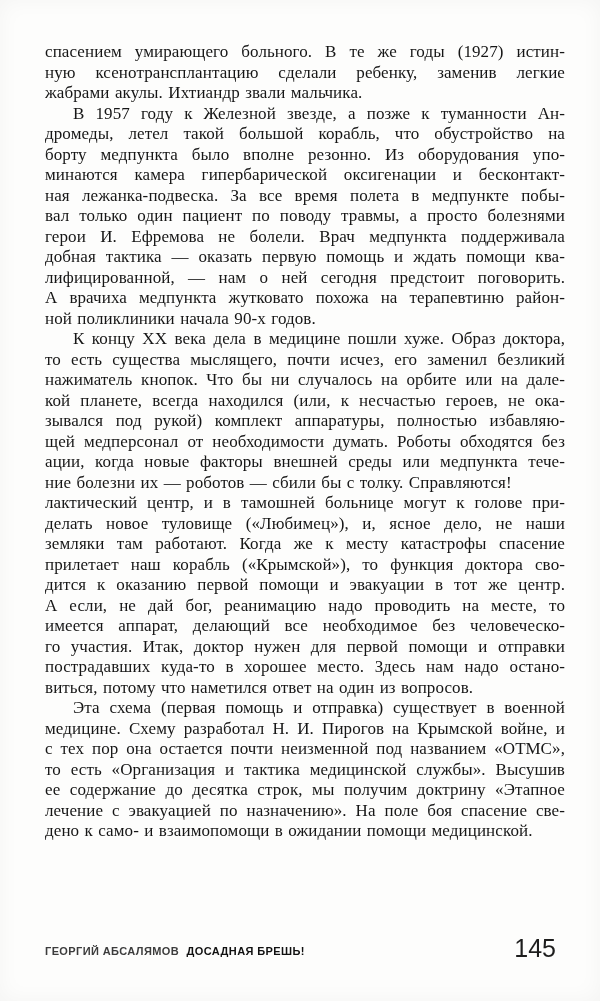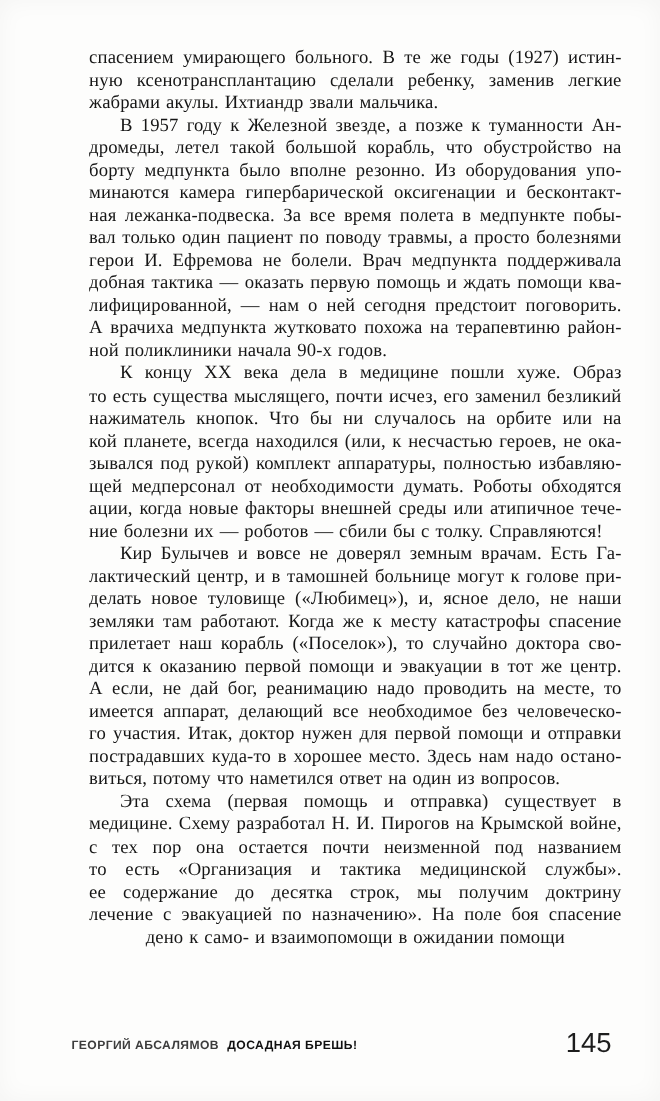--- a/index.html
+++ b/index.html
@@ -27,21 +27,20 @@
   .ln {
     font-size: 17px;
     line-height: 20.5px;
     height: 20.5px;
     letter-spacing: 0.1px;
     word-spacing: 1px;
     white-space: normal;
     text-align: justify;
     text-align-last: justify;
     overflow: hidden;
-    margin-left: 36px;
   }
   .ln.ind {
     text-indent: 28px;
   }
   .ln.end {
     text-align: center;
     text-align-last: left;
   }
   .footer {
     position: absolute;
@@ -51,21 +50,20 @@
     display: flex;
     justify-content: space-between;
     align-items: baseline;
   }
   .footer-left {
     font-family: "Liberation Sans", sans-serif;
     font-size: 11px;
     letter-spacing: 0.4px;
     white-space: nowrap;
     transform: translateY(-2px);
-    margin-left: 20px;
   }
   .footer-author {
     font-weight: 700;
     color: #3c3c3c;
   }
   .footer-title {
     font-weight: 900;
     color: #101010;
     margin-left: 4px;
   }
@@ -94,27 +92,26 @@
     <div class="ln">добная тактика — оказать первую помощь и ждать помощи ква-</div>
     <div class="ln">лифицированной, — нам о ней сегодня предстоит поговорить.</div>
     <div class="ln">А врачиха медпункта жутковато похожа на терапевтиню район-</div>
     <div class="ln end">ной поликлиники начала 90-х годов.</div>
     <div class="ln ind">К концу XX века дела в медицине пошли хуже. Образ доктора,</div>
     <div class="ln">то есть существа мыслящего, почти исчез, его заменил безликий</div>
     <div class="ln">нажиматель кнопок. Что бы ни случалось на орбите или на дале-</div>
     <div class="ln">кой планете, всегда находился (или, к несчастью героев, не ока-</div>
     <div class="ln">зывался под рукой) комплект аппаратуры, полностью избавляю-</div>
     <div class="ln">щей медперсонал от необходимости думать. Роботы обходятся без</div>
-    <div class="ln">ации, когда новые факторы внешней среды или атипичное тече-</div>
+    <div class="ln">ации, когда новые факторы внешней среды или медпункта тече-</div>
     <div class="ln end">ние болезни их — роботов — сбили бы с толку. Справляются!</div>
-    <div class="ln ind">Кир Булычев и вовсе не доверял земным врачам. Есть Га-</div>
     <div class="ln">лактический центр, и в тамошней больнице могут к голове при-</div>
     <div class="ln">делать новое туловище («Любимец»), и, ясное дело, не наши</div>
     <div class="ln">земляки там работают. Когда же к месту катастрофы спасение</div>
-    <div class="ln">прилетает наш корабль («Поселок»), то случайно доктора сво-</div>
+    <div class="ln">прилетает наш корабль («Крымской»), то функция доктора сво-</div>
     <div class="ln">дится к оказанию первой помощи и эвакуации в тот же центр.</div>
     <div class="ln">А если, не дай бог, реанимацию надо проводить на месте, то</div>
     <div class="ln">имеется аппарат, делающий все необходимое без человеческо-</div>
     <div class="ln">го участия. Итак, доктор нужен для первой помощи и отправки</div>
     <div class="ln">пострадавших куда-то в хорошее место. Здесь нам надо остано-</div>
     <div class="ln end">виться, потому что наметился ответ на один из вопросов.</div>
     <div class="ln ind">Эта схема (первая помощь и отправка) существует в военной</div>
     <div class="ln">медицине. Схему разработал Н. И. Пирогов на Крымской войне, и</div>
     <div class="ln">с тех пор она остается почти неизменной под названием «ОТМС»,</div>
     <div class="ln">то есть «Организация и тактика медицинской службы». Высушив</div>

